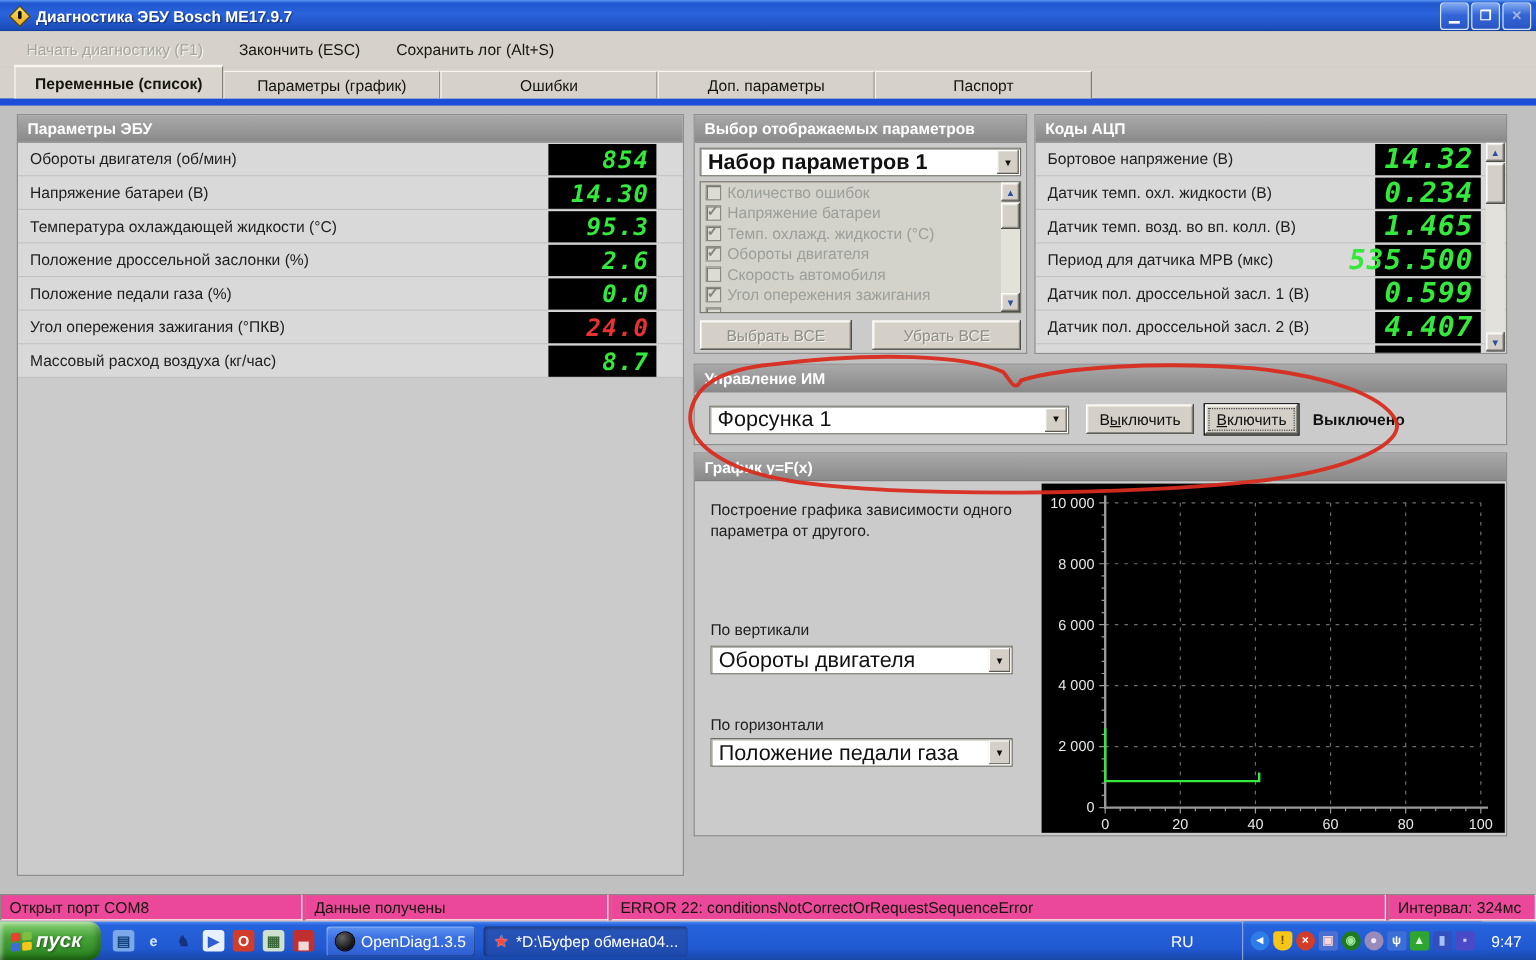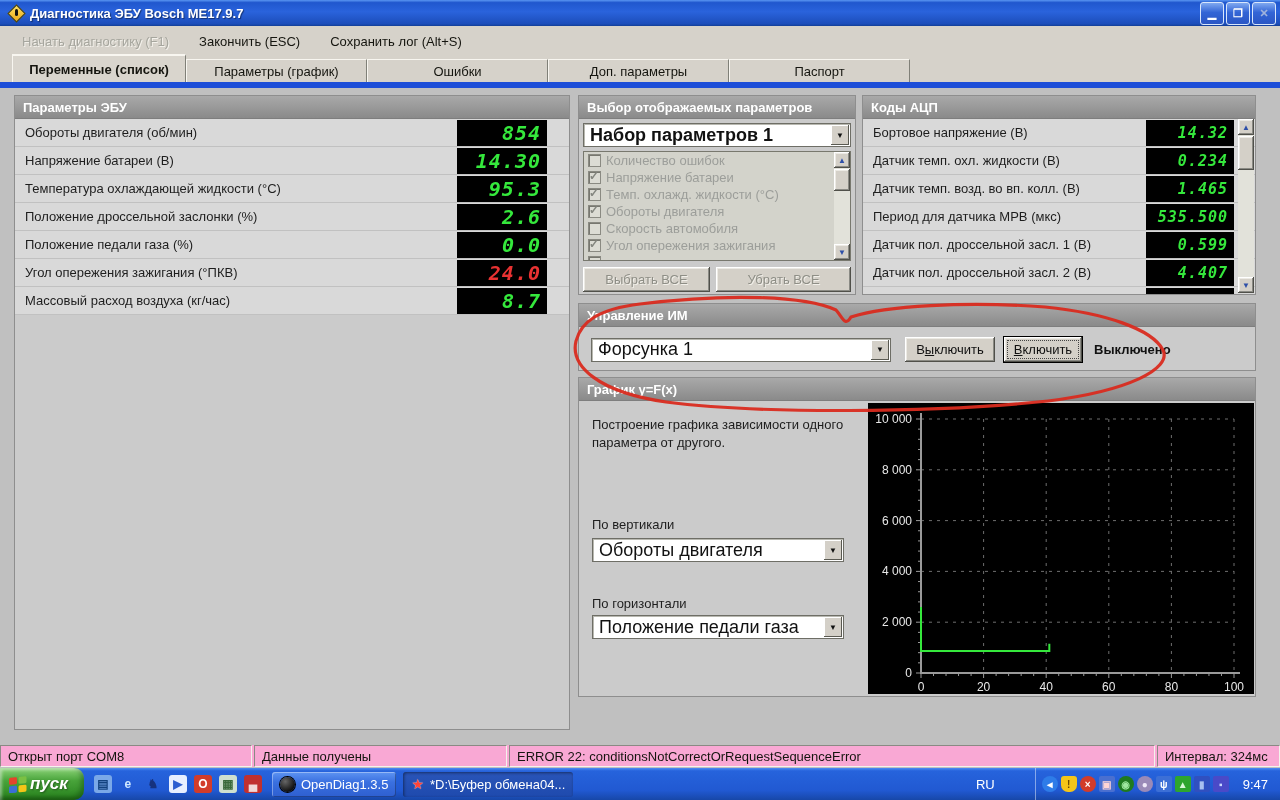--- a/index.html
+++ b/index.html
@@ -68,21 +68,21 @@
   .panel-btns{display:flex;justify-content:space-between;margin:6px 4px 0 4px;}
   .btn{height:25px;background:#D4D0C8;border:none;font-family:"Liberation Sans",sans-serif;font-size:13px;color:#111;
     box-shadow:inset -1px -1px 0 #50504A,inset 1px 1px 0 #fff,inset -2px -2px 0 #8A8A84,inset 2px 2px 0 #ECEAE4;}
   .btn.disabled{color:#8E8E86;text-shadow:1px 1px 0 #F2F0EA;}
   .btn .u{text-decoration:underline;}
   .btn.focused{box-shadow:0 0 0 1px #000,inset -1px -1px 0 #50504A,inset 1px 1px 0 #fff,
     inset -2px -2px 0 #8A8A84,inset 2px 2px 0 #ECEAE4;outline:1px dotted #444;outline-offset:-4px;}
 
   #adc-panel{left:862px;top:95px;width:394px;height:200px;}
   #adc-panel .prow{padding-right:19px;}
-  #adc-panel .lcd{width:88px;font-size:15px;margin-right:2px;}
+  #adc-panel .lcd{width:88px;font-size:23px;margin-right:2px;}
   .vscroll{position:absolute;width:16px;background:#E2E2DA;}
   #adc-scroll{right:1px;top:23px;bottom:1px;}
   .sb-btn{position:absolute;left:0;width:16px;height:16px;background:#D4D0C8;display:flex;align-items:center;
     justify-content:center;font-size:8px;color:#2E4FA8;
     box-shadow:inset -1px -1px 0 #50504A,inset 1px 1px 0 #fff,inset -2px -2px 0 #8A8A84,inset 2px 2px 0 #ECEAE4;}
   .sb-up{top:0;} .sb-down{bottom:0;}
   .sb-thumb{position:absolute;left:0;width:16px;background:#D4D0C8;
     box-shadow:inset -1px -1px 0 #50504A,inset 1px 1px 0 #fff,inset -2px -2px 0 #8A8A84,inset 2px 2px 0 #ECEAE4;}
   #adc-scroll .sb-thumb{top:17px;height:34px;}
   #list-scroll{right:0;top:0;bottom:0;}
@@ -97,21 +97,21 @@
 
   #graph-panel{left:578px;top:377px;width:678px;height:320px;}
   .graph-desc{position:absolute;left:13px;top:38px;width:272px;font-size:13px;color:#1E1E1E;line-height:1.4;}
   .axis-label{position:absolute;left:13px;font-size:13px;color:#1E1E1E;}
   #v-label{top:139px;} #h-label{top:218px;}
   #v-combo{position:absolute;left:13px;top:160px;width:252px;}
   #h-combo{position:absolute;left:13px;top:237px;width:252px;}
   .chart{position:absolute;left:289px;top:25px;width:386px;height:291px;background:#000;}
 
   
-  .statusbar{position:absolute;top:745px;left:0;right:0;height:22px;background:#f9a8d4;display:flex;}
+  .statusbar{position:absolute;top:745px;left:0;right:0;height:22px;background:#ec4899;display:flex;}
   .status-cell{box-sizing:border-box;border:1px solid;border-color:#8A8A84 #F4F2EC #F4F2EC #8A8A84;
     display:flex;align-items:center;padding:0 7px;font-size:13px;color:#15150F;margin-right:2px;
     white-space:nowrap;overflow:hidden;flex:none;}
   .status-cell:nth-of-type(1){width:252px;} .status-cell:nth-of-type(2){width:253px;}
   .status-cell:nth-of-type(3){width:646px;} .status-cell:nth-of-type(4){width:123px;margin-right:0;}
 
   
   .taskbar{position:absolute;top:768px;left:0;right:0;height:32px;
     background:linear-gradient(180deg,#4E8BF5 0%,#2663DC 9%,#2159D2 70%,#1747A8 100%);
     display:flex;align-items:center;}
@@ -294,21 +294,21 @@
         </div>
       </div>
     <div class="vscroll" id="list-scroll">
       <span class="sb-btn sb-up">▲</span>
       <span class="sb-thumb"></span>
       <span class="sb-btn sb-down">▼</span>
     </div>
   </div>
   <div class="panel-btns">
     <button class="btn disabled" style="width:127px">Выбрать ВСЕ</button>
-    <button class="btn disabled" style="width:135px">Убрать ВСЕ</button>
+    <button class="btn disabled" style="width:124px">Убрать ВСЕ</button>
   </div>
 </div>
 
 <div class="panel" id="adc-panel">
   <div class="panel-header">Коды АЦП</div>
   <div>
 
       <div class="prow">
         <span class="plabel">Бортовое напряжение (В)</span>
         <span class="lcd green">14.32</span>

